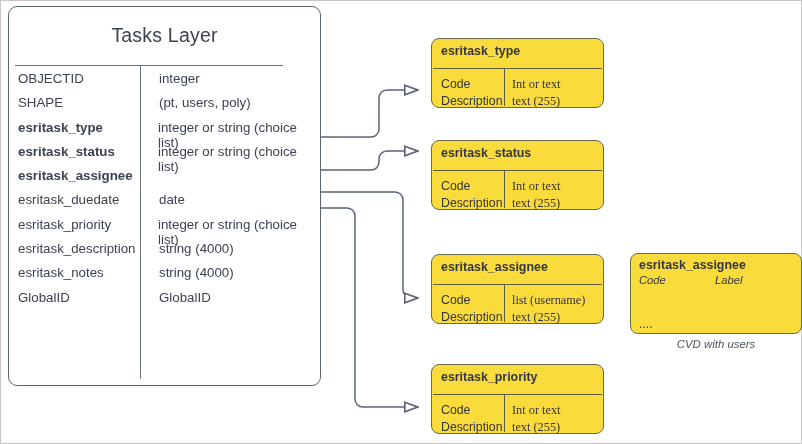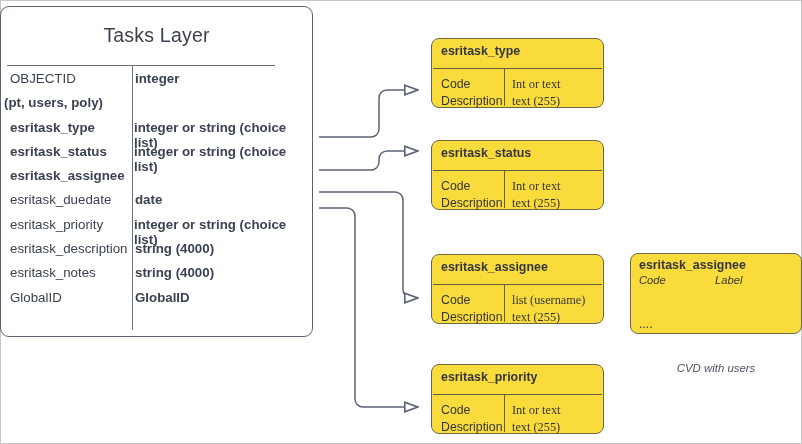--- a/index.html
+++ b/index.html
@@ -15,38 +15,38 @@
   }
 
   
   #wires{position:absolute;left:0;top:0;width:802px;height:444px;pointer-events:none;}
 
   
   .entity{
     position:absolute;box-sizing:border-box;
     border:1.6px solid #5b6374;border-radius:9px;background:#ffffff;
   }
-  #tasks-layer{left:0;top:6px;width:313px;height:331px;}
+  #tasks-layer{left:8px;top:6px;width:313px;height:380px;}
   #tasks-title{
     position:absolute;left:0;top:0;width:100%;height:56px;
     display:flex;align-items:center;justify-content:center;
     font-size:19.5px;color:#3b4250;letter-spacing:.2px;
   }
   #tasks-head-rule{
     position:absolute;left:6px;top:58px;width:268px;height:0;
     border-top:1.7px solid #6a7181;
   }
   #tasks-col-rule{
     position:absolute;left:131px;top:58px;width:0;bottom:6px;
     border-left:1.7px solid #6a7181;
   }
   #tasks-rows{position:absolute;left:0;top:64px;right:0;}
   .trow{display:flex;height:24.3px;align-items:flex-start;}
   .trow .fname{width:131px;box-sizing:border-box;padding-left:9px;font-size:13.3px;}
-  .trow .ftype{box-sizing:border-box;padding-left:3px;font-size:13.3px;font-weight:bold;}
+  .trow .ftype{box-sizing:border-box;padding-left:19px;font-size:13.3px;}
   .trow.key .fname{font-weight:bold;}
 
   
   .ytab{
     position:absolute;box-sizing:border-box;
     background:#fadb3c;border:1.6px solid #6a6a4a;border-radius:8px;
   }
   .ytab .yhead{
     position:absolute;left:9px;top:5px;font-size:12.4px;font-weight:bold;color:#34363f;
   }
@@ -69,21 +69,21 @@
   #cvd{
     position:absolute;left:630px;top:253px;width:172px;height:81px;
     box-sizing:border-box;background:#fadb3c;border:1.6px solid #6a6a4a;border-radius:8px;
   }
   #cvd .ctitle{position:absolute;left:8px;top:4px;font-size:12.4px;font-weight:bold;color:#34363f;}
   #cvd .crow{position:absolute;left:8px;font-size:12.2px;color:#34363f;white-space:nowrap;}
   #cvd .crow .c1{display:inline-block;width:76px;}
   #cvd .hdrrow{font-style:italic;font-size:11.2px;}
   #cvd-caption{
     position:absolute;left:630px;top:338px;width:172px;text-align:center;
-    font-style:italic;font-size:11.4px;color:#4a5160;margin-top:24px;
+    font-style:italic;font-size:11.4px;color:#4a5160;
   }
 </style>
 </head>
 <body>
 
 <div id="canvas"></div>
 
 <svg id="wires" viewBox="0 0 802 444" xmlns="http://www.w3.org/2000/svg">
   <defs>
     <marker id="arw" viewBox="0 0 10 8" refX="9.4" refY="4" markerWidth="10" markerHeight="8" orient="auto-start-reverse">
@@ -105,20 +105,21 @@
 <div class="entity" id="tasks-layer">
   <div id="tasks-title">Tasks Layer</div>
   <div id="tasks-head-rule"></div>
   <div id="tasks-col-rule"></div>
   <div id="tasks-rows">
       <div class="trow">
         <div class="fname">OBJECTID</div>
         <div class="ftype">integer</div>
       </div>
       <div class="trow">
+        <div class="fname">SHAPE</div>
         <div class="ftype">(pt, users, poly)</div>
       </div>
       <div class="trow key">
         <div class="fname">esritask_type</div>
         <div class="ftype">integer or string (choice list)</div>
       </div>
       <div class="trow key">
         <div class="fname">esritask_status</div>
         <div class="ftype">integer or string (choice list)</div>
       </div>

